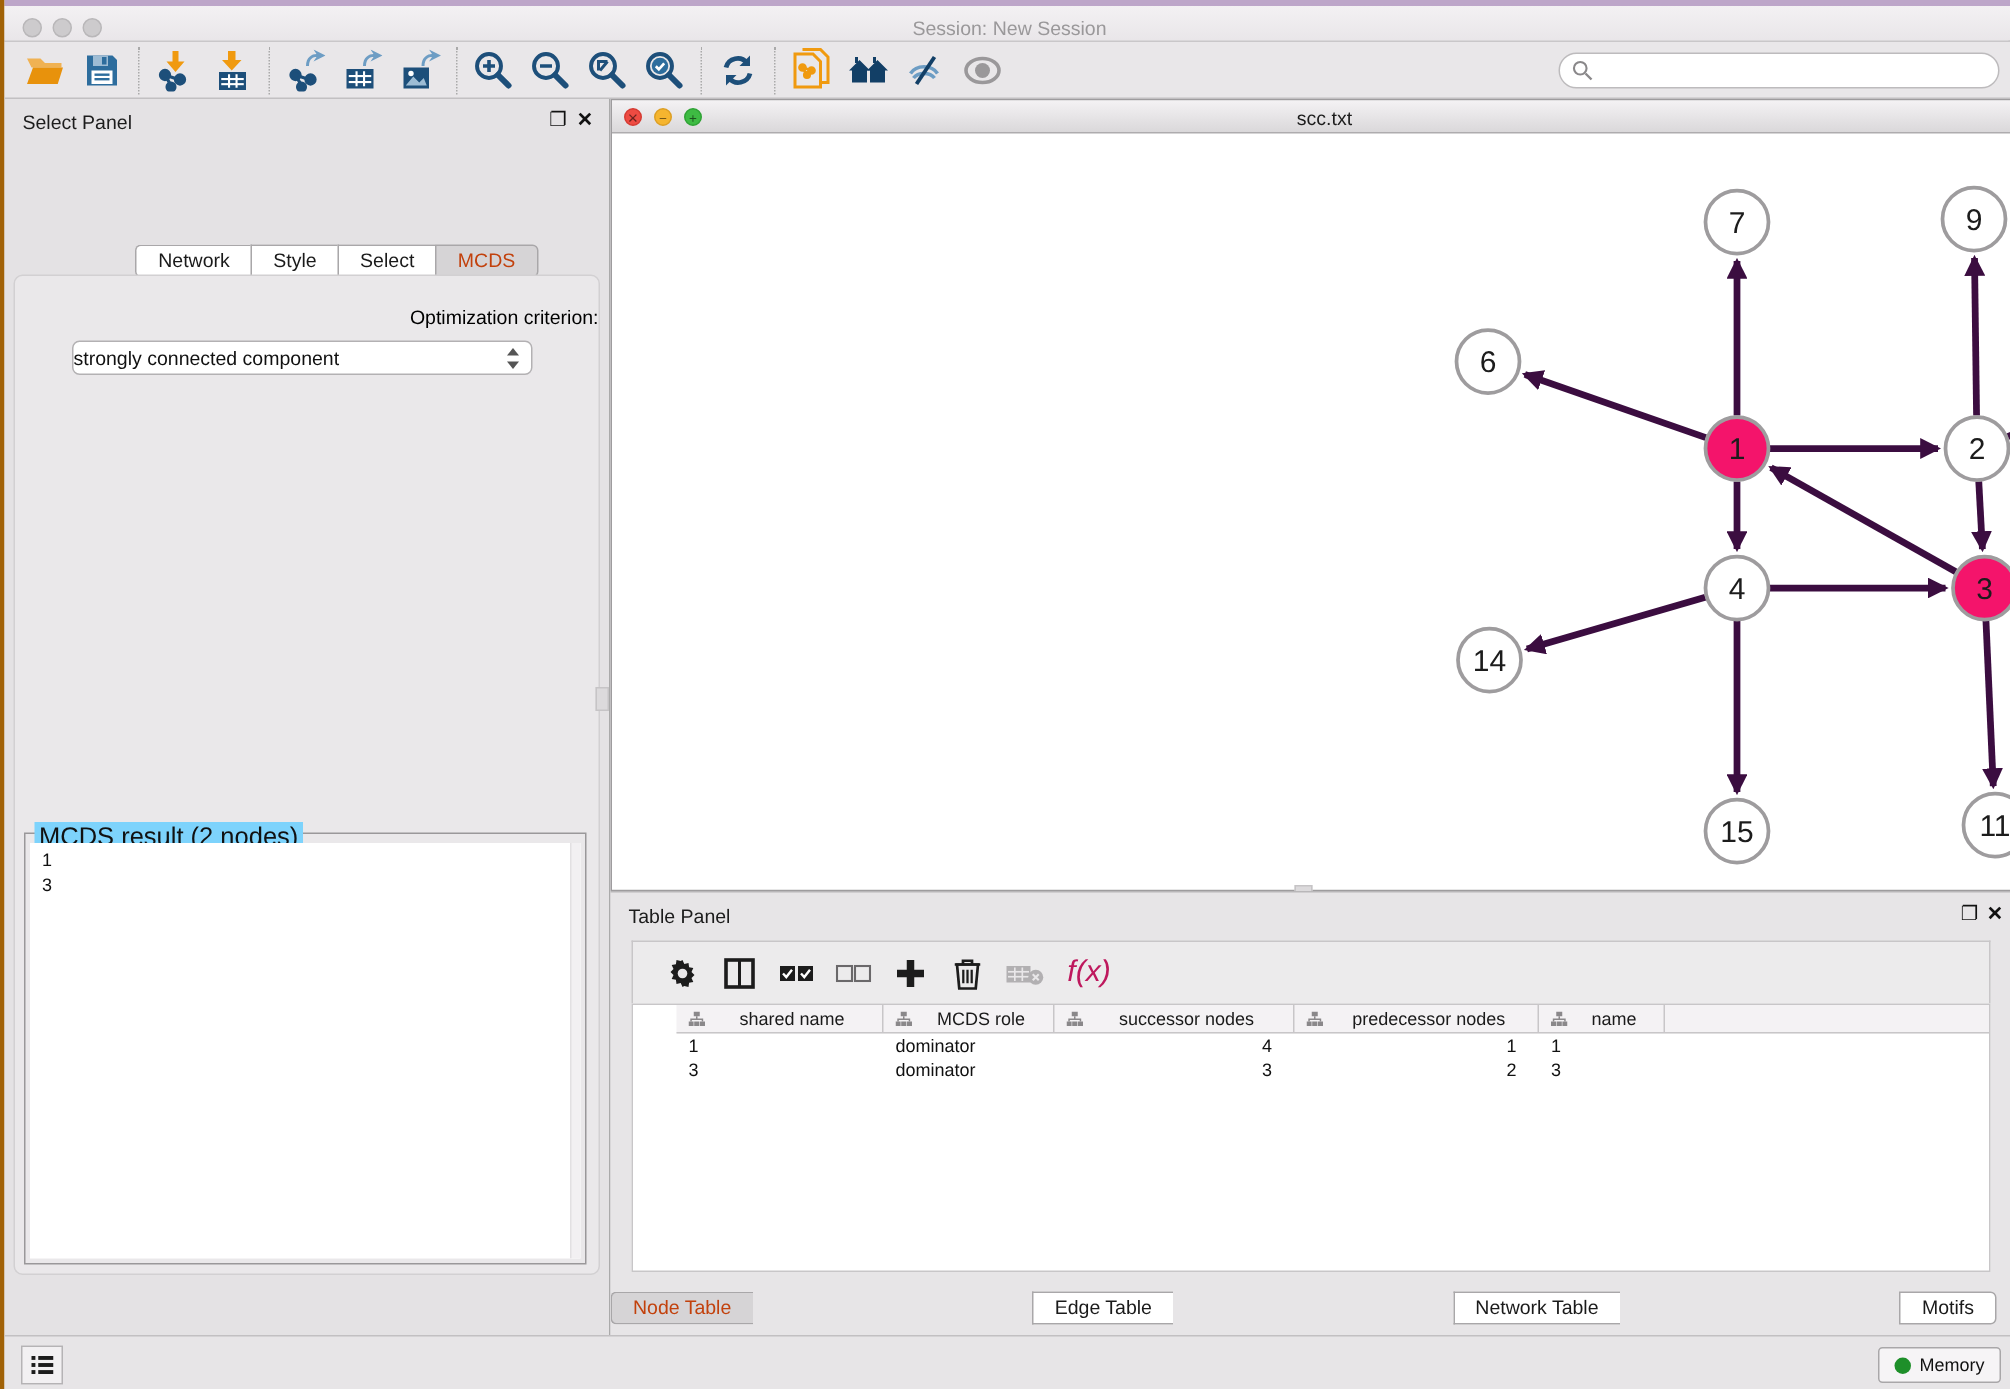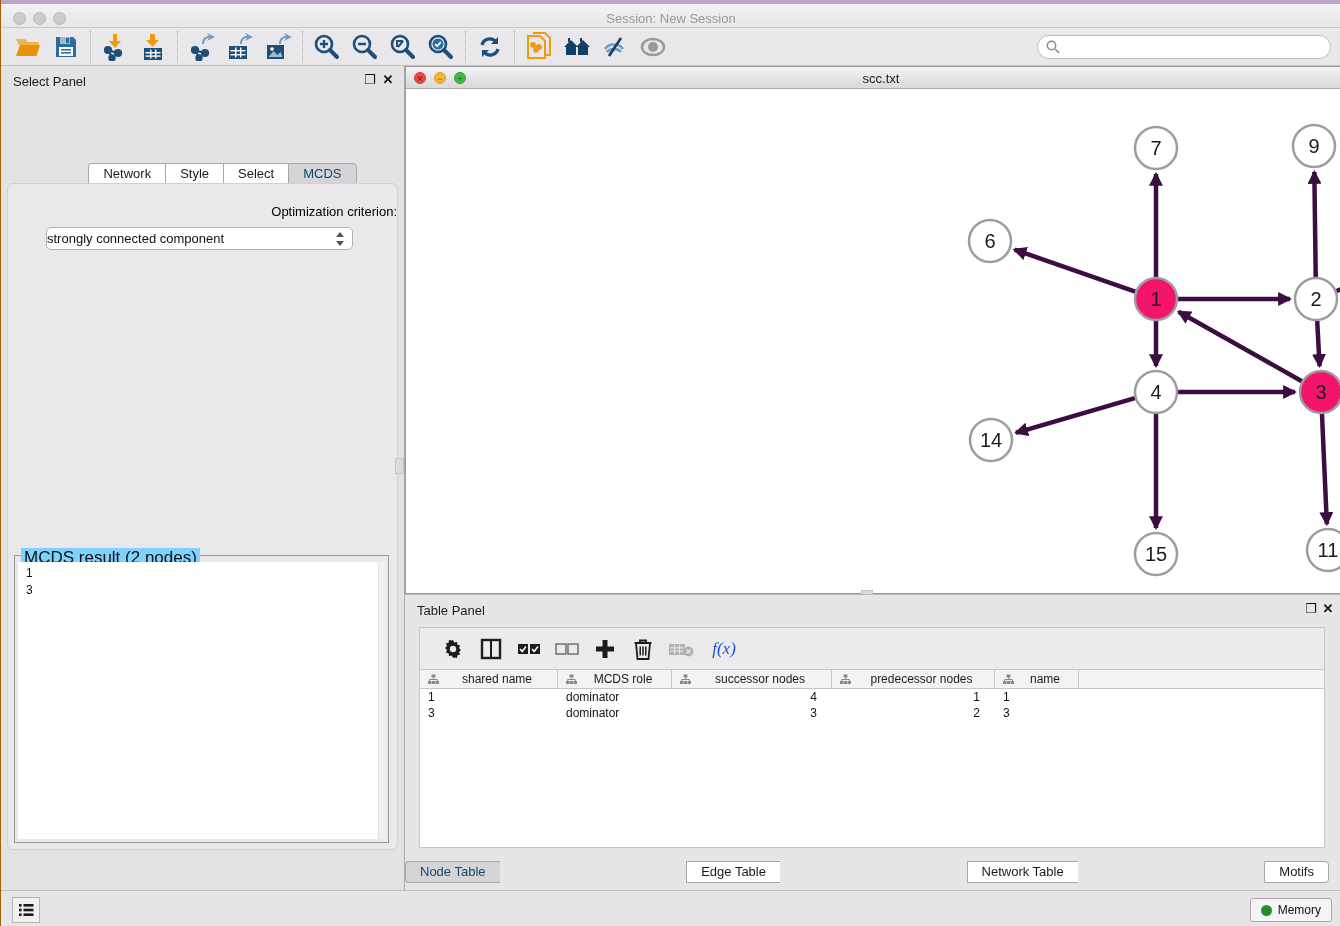--- a/index.html
+++ b/index.html
@@ -1,19 +1,19 @@
 <!DOCTYPE html>
 <html><head>
 <meta charset="utf-8">
 <style>
   * { margin:0; padding:0; box-sizing:border-box; }
   html,body { width:1340px; height:926px; overflow:hidden;
     font-family:"Liberation Sans", sans-serif; background:#e8e6e8; }
   .app { position:relative; width:1340px; height:926px; background:#e8e6e8;
-    border-left:1px solid #a16207; border-right:1px solid #b9b9b9; }
+    border-left:3px solid #a16207; border-right:1px solid #b9b9b9; }
 
   
   .titlebar { position:absolute; left:0; top:0; width:1340px; height:28px;
     background:linear-gradient(#f3f1f3,#e9e6e9); border-top:4px solid #bda6c9;
     border-bottom:1px solid #c9c7c9; }
   .traffic { position:absolute; top:8px; width:13px; height:13px; border-radius:50%;
     background:#cdcbcd; border:1px solid #b9b7b9; }
   .t1{left:12px;} .t2{left:32px;} .t3{left:52px;}
   .titlebar .title { position:absolute; left:0; right:0; top:7px; text-align:center;
     font-size:13px; color:#9a989a; }
@@ -33,21 +33,21 @@
   
   .control-panel { position:absolute; left:0; top:66px; width:404px; height:824px;
     background:#e4e2e4; border-right:1px solid #aaa; }
   .panel-title { position:absolute; left:12px; top:8px; font-size:13px; color:#1c1c1c; }
   .panel-ctrl { position:absolute; top:6px; font-size:13px; color:#111; width:16px; text-align:center; cursor:default; }
   .cp-tabs { position:absolute; left:0; right:0; top:97px; display:flex; justify-content:center;margin-left:40px; }
   .tab { font-size:13px; color:#1a1a1a; background:#fff; border:1px solid #a9a7a9;
     border-right:none; padding:2px 14px 3px; }
   .tab:first-child { border-radius:4px 0 0 4px; }
   .tab:last-child { border-right:1px solid #a9a7a9; border-radius:0 4px 4px 0; }
-  .tab.active { background:#d6d4d6; color:#0c4a6e; }
+  .tab.active { background:#d6d4d6; color:#c2410c; }
   .cp-body { position:absolute; left:6px; right:6px; top:117px; bottom:40px;
     background:#eae8ea; border:1px solid #d2d0d2; border-radius:6px; }
   .opt-label { position:absolute; left:0; right:0; top:20px; text-align:right;
     font-size:13px; color:#000000; }
   .criterion { position:absolute; left:38px; right:44px; top:43px; height:23px;
     background:#fff; border:1px solid #b3b1b3; border-radius:5px;
     display:flex; align-items:center; font-size:13px; color:#111; }
   .stepper { position:absolute; right:6px; top:3px; width:12px; height:16px; }
   .stepper svg { display:block; }
   .cp-buttons { position:absolute; left:0; right:0; top:74px; display:flex; justify-content:center; gap:13px; }
@@ -84,23 +84,23 @@
   .h-handle { position:absolute; left:860px; top:590px; width:12px; height:7px;
     background:#dcdadc; border:1px solid #c6c4c6; }
 
   
   .table-panel { position:absolute; left:404px; top:594px; width:936px; height:296px;
     background:#e7e5e7; border-top:1px solid #b9b7b9; }
   .tp-toolbar { position:absolute; left:14px; right:16px; top:32px; height:42px;
     background:#ecebec; border:1px solid #c8c6c8; border-bottom:none;
     display:flex; align-items:center; padding-left:14px; gap:0; }
   .tp-btn { width:38px; height:34px; display:flex; align-items:center; justify-content:center; }
-  .fx { font-family:Liberation Serif, serif; font-style:italic; font-size:17px; color:#1d4ed8; }
+  .fx { font-family:Liberation Sans, sans-serif; font-style:italic; font-size:20px; color:#be185d; }
   .tp-table { position:absolute; left:14px; right:16px; top:74px; bottom:42px;
-    background:#fff; border:1px solid #c8c6c8; overflow:hidden; }
+    background:#fff; border:1px solid #c8c6c8; overflow:hidden;padding-left:29px; }
   .thead { display:flex; height:19px; background:#f4f2f4; border-bottom:1px solid #c8c6c8; }
   .th { display:flex; align-items:center; border-right:1px solid #c8c6c8;
     font-size:12px; color:#1a1a1a; padding:0 4px; }
   .th .hicon { margin:0 2px 0 4px; }
   .th .hlabel { flex:1; text-align:center; }
   .trow { display:flex; height:16px; }
   .td { font-size:12px; color:#111; line-height:16px; padding:0 8px;
     white-space:nowrap; overflow:hidden; }
   .td.right { text-align:right; padding-right:15px; }
   .bottom-tabs { position:absolute; left:0; right:12px; bottom:7px; display:flex; justify-content:space-between; }

